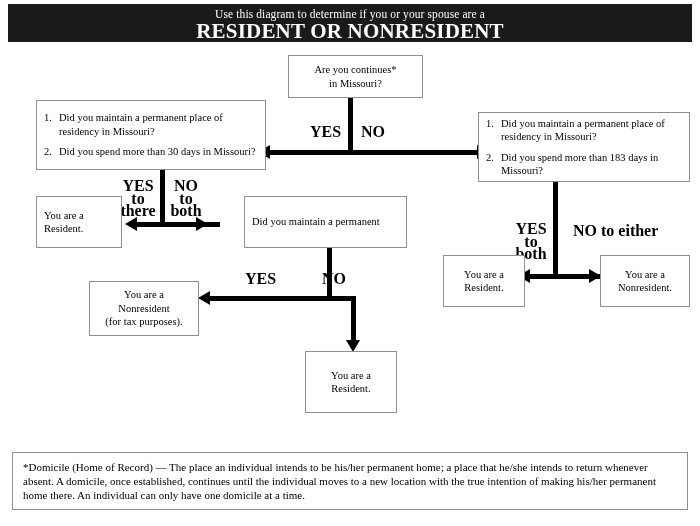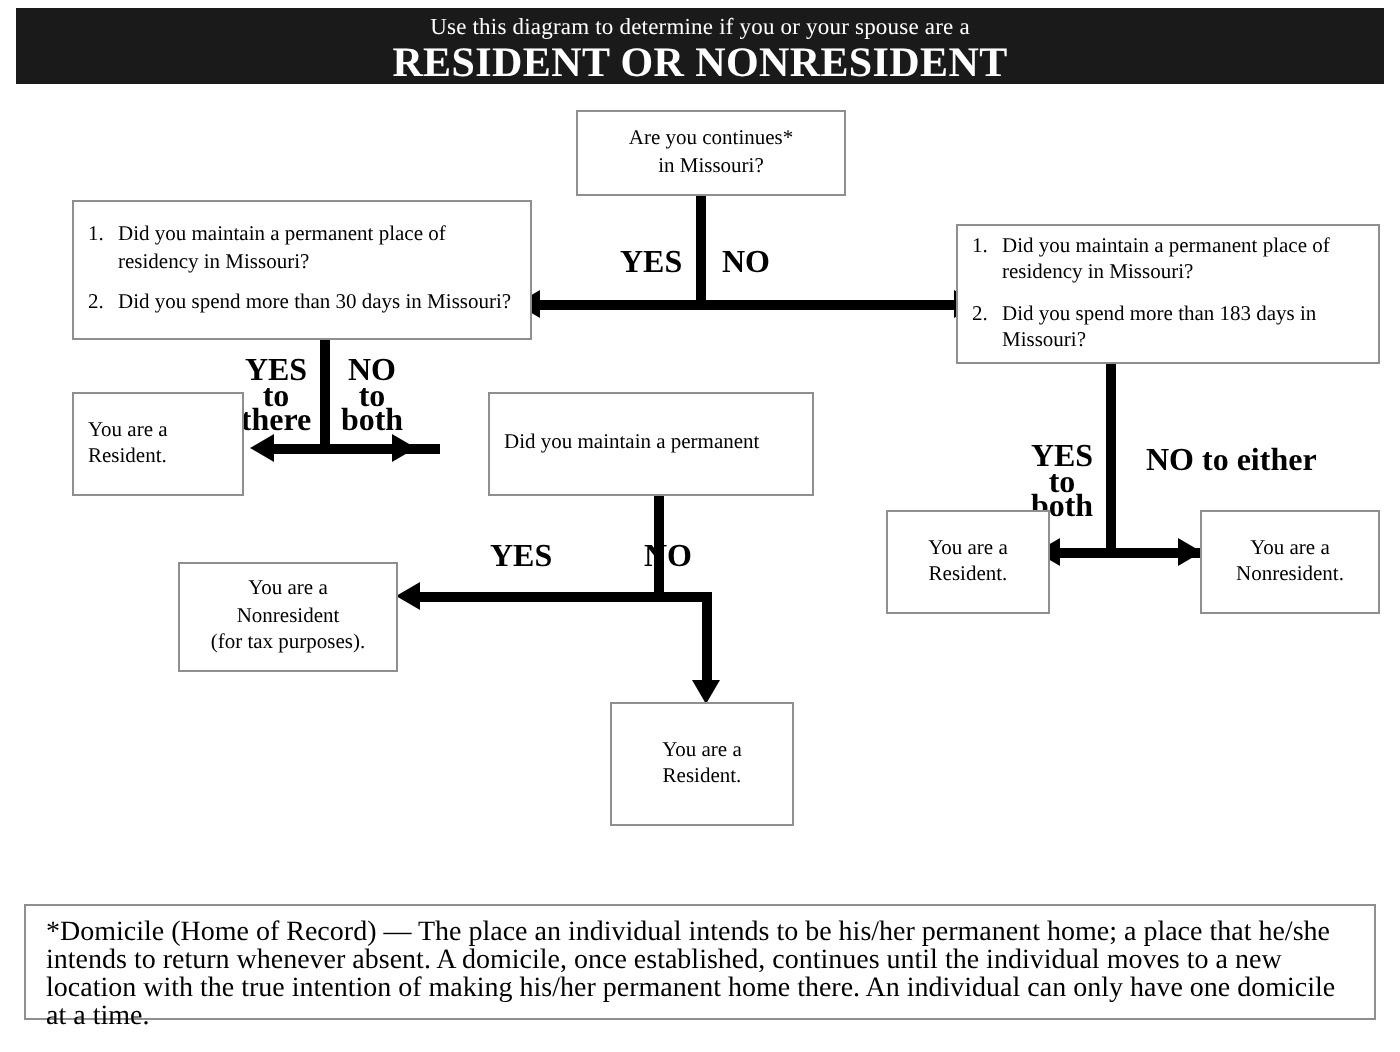--- a/index.html
+++ b/index.html
@@ -129,21 +129,21 @@
   #footnote-box {
     position: absolute;
     left: 12px;
     top: 452px;
     width: 676px;
     height: 58px;
     box-sizing: border-box;
     border: 1px solid #8f8f8f;
     background: #ffffff;
     padding: 7px 10px 0 10px;
-    font-size: 14px;
+    font-size: 11px;
     line-height: 14px;
     color: #000000;
     text-align: left;
   }
 </style>
 </head>
 <body>
 
 <div id="header-banner">
   <div id="header-line1">Use this diagram to determine if you or your spouse are a</div>

